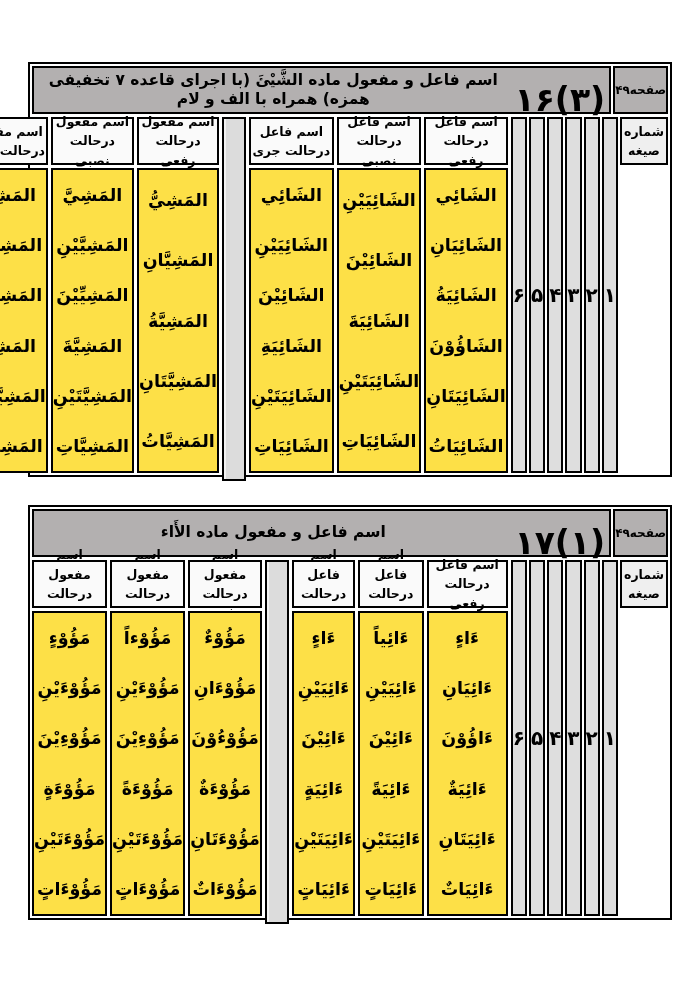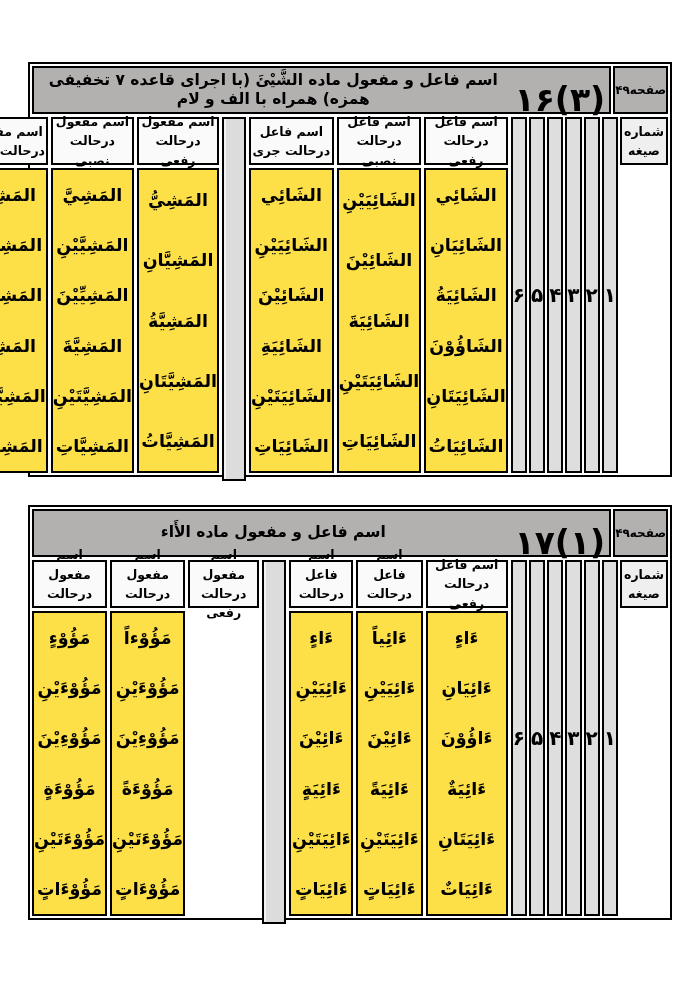--- a/index.html
+++ b/index.html
@@ -270,20 +270,28 @@
           <div class="dcell">ءَائِيَتَيْنِ</div>
           <div class="dcell">ءَائِيَاتٍ</div>
         </div>
       </div>
       <div class="spacer"></div>
       <div class="dcol dcol-w3">
         <div class="hcell colhead">
           <div class="hline">اسم مفعول</div>
           <div class="hline">درحالت رفعی</div>
         </div>
+        <div class="bbox">
+          <div class="dcell">مَؤُوْءٌ</div>
+          <div class="dcell">مَؤُوْءَانِ</div>
+          <div class="dcell">مَؤُوْءُوْنَ</div>
+          <div class="dcell">مَؤُوْءَةٌ</div>
+          <div class="dcell">مَؤُوْءَتَانِ</div>
+          <div class="dcell">مَؤُوْءَاتٌ</div>
+        </div>
       </div>
       <div class="dcol dcol-w4">
         <div class="hcell colhead">
           <div class="hline">اسم مفعول</div>
           <div class="hline">درحالت نصبی</div>
         </div>
         <div class="bbox">
           <div class="dcell">مَؤُوْءاً</div>
           <div class="dcell">مَؤُوْءَيْنِ</div>
           <div class="dcell">مَؤُوْءِيْنَ</div>

